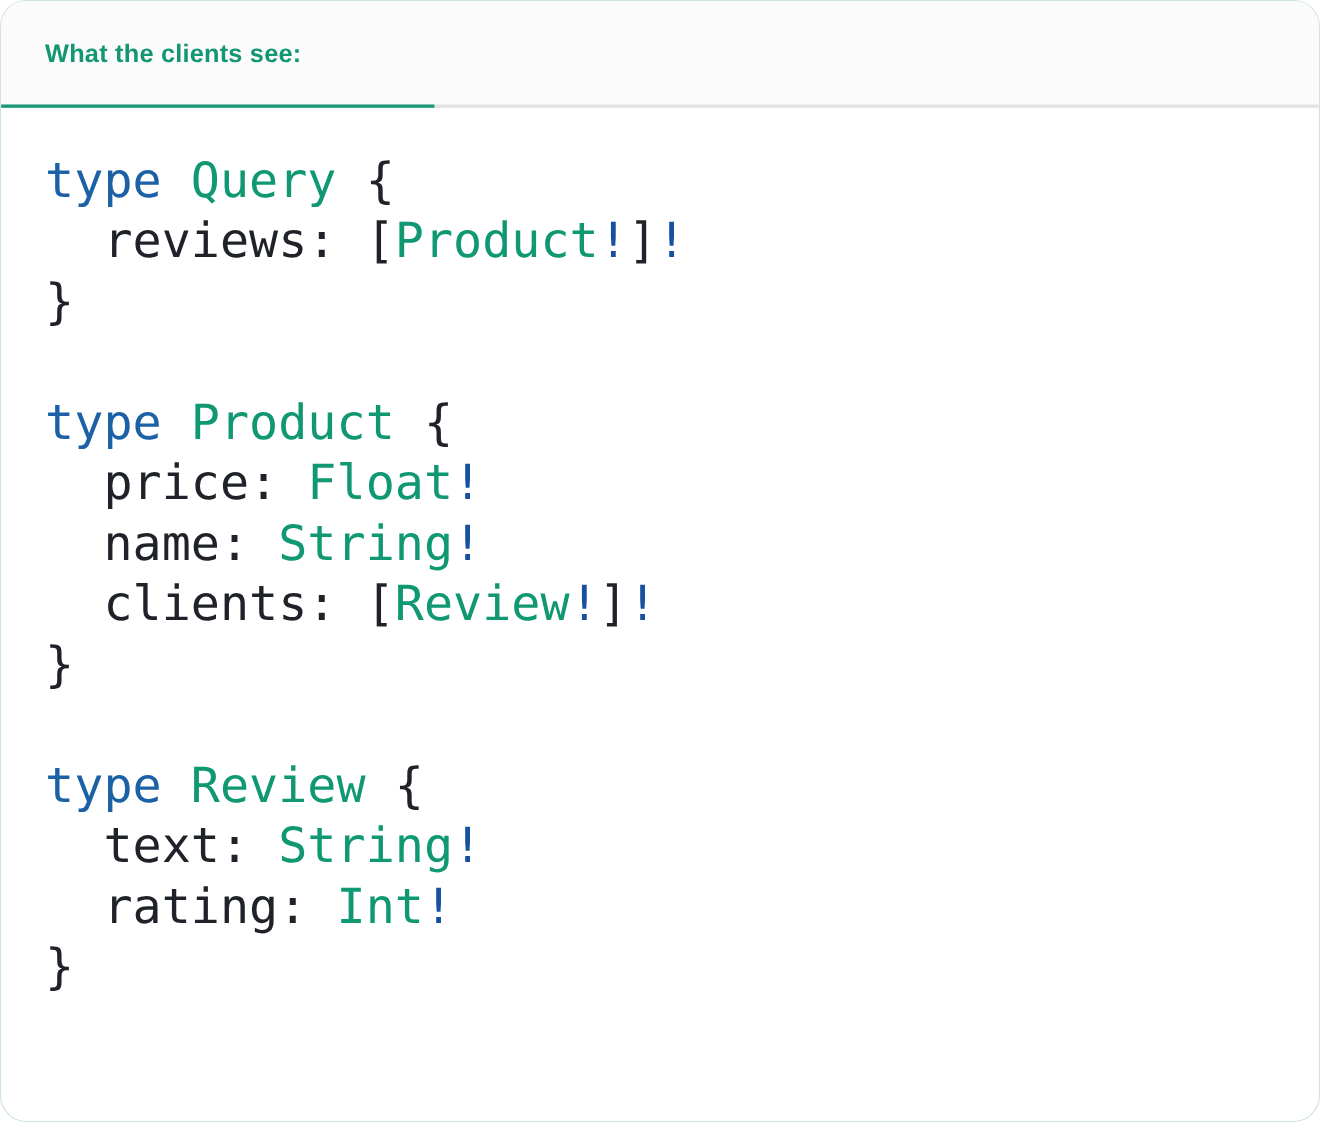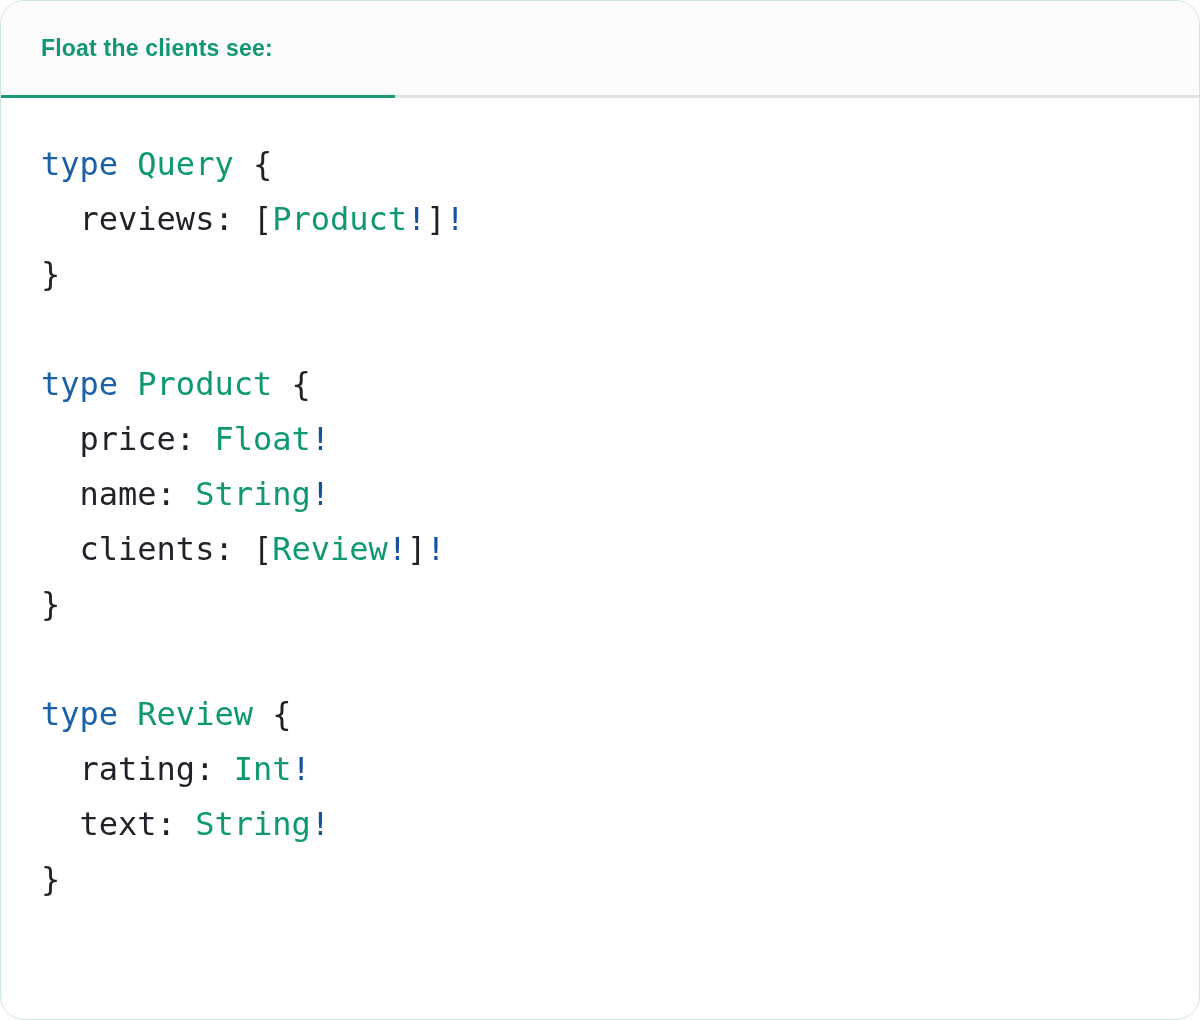--- a/index.html
+++ b/index.html
@@ -45,50 +45,50 @@
   }
   .tab-label{
     font-size:23px;
     font-weight:600;
     letter-spacing:0.2px;
     color:var(--c-tab-text);
   }
   .code{
     padding:39px 28px 0 40px;
     font-family:"DejaVu Sans Mono","Liberation Mono",monospace;
-    font-size:32px;
+    font-size:44px;
     line-height:55px;
   }
   .code-line{
     white-space:pre;
     min-height:55px;
   }
   .tok-keyword{color:var(--c-keyword);}
   .tok-typename{color:var(--c-typename);}
   .tok-plain{color:var(--c-plain);}
   .tok-bang{color:var(--c-bang);}
 </style>
 </head>
 <body>
 
 <div class="card">
   <div class="tabbar">
     <div class="tab">
-      <span class="tab-label">Float the clients see:</span>
+      <span class="tab-label">What the clients see:</span>
     </div>
   </div>
   <div class="code">
       <div class="code-line"><span class="tok-keyword">type</span><span class="tok-plain"> </span><span class="tok-typename">Query</span><span class="tok-plain"> {</span></div>
       <div class="code-line"><span class="tok-plain">  reviews: [</span><span class="tok-typename">Product</span><span class="tok-bang">!</span><span class="tok-plain">]</span><span class="tok-bang">!</span></div>
       <div class="code-line"><span class="tok-plain">}</span></div>
       <div class="code-line"></div>
       <div class="code-line"><span class="tok-keyword">type</span><span class="tok-plain"> </span><span class="tok-typename">Product</span><span class="tok-plain"> {</span></div>
       <div class="code-line"><span class="tok-plain">  price: </span><span class="tok-typename">Float</span><span class="tok-bang">!</span></div>
       <div class="code-line"><span class="tok-plain">  name: </span><span class="tok-typename">String</span><span class="tok-bang">!</span></div>
       <div class="code-line"><span class="tok-plain">  clients: [</span><span class="tok-typename">Review</span><span class="tok-bang">!</span><span class="tok-plain">]</span><span class="tok-bang">!</span></div>
       <div class="code-line"><span class="tok-plain">}</span></div>
       <div class="code-line"></div>
       <div class="code-line"><span class="tok-keyword">type</span><span class="tok-plain"> </span><span class="tok-typename">Review</span><span class="tok-plain"> {</span></div>
+      <div class="code-line"><span class="tok-plain">  text: </span><span class="tok-typename">String</span><span class="tok-bang">!</span></div>
       <div class="code-line"><span class="tok-plain">  rating: </span><span class="tok-typename">Int</span><span class="tok-bang">!</span></div>
-      <div class="code-line"><span class="tok-plain">  text: </span><span class="tok-typename">String</span><span class="tok-bang">!</span></div>
       <div class="code-line"><span class="tok-plain">}</span></div>
     </div>
 </div>
 
 </body></html>

